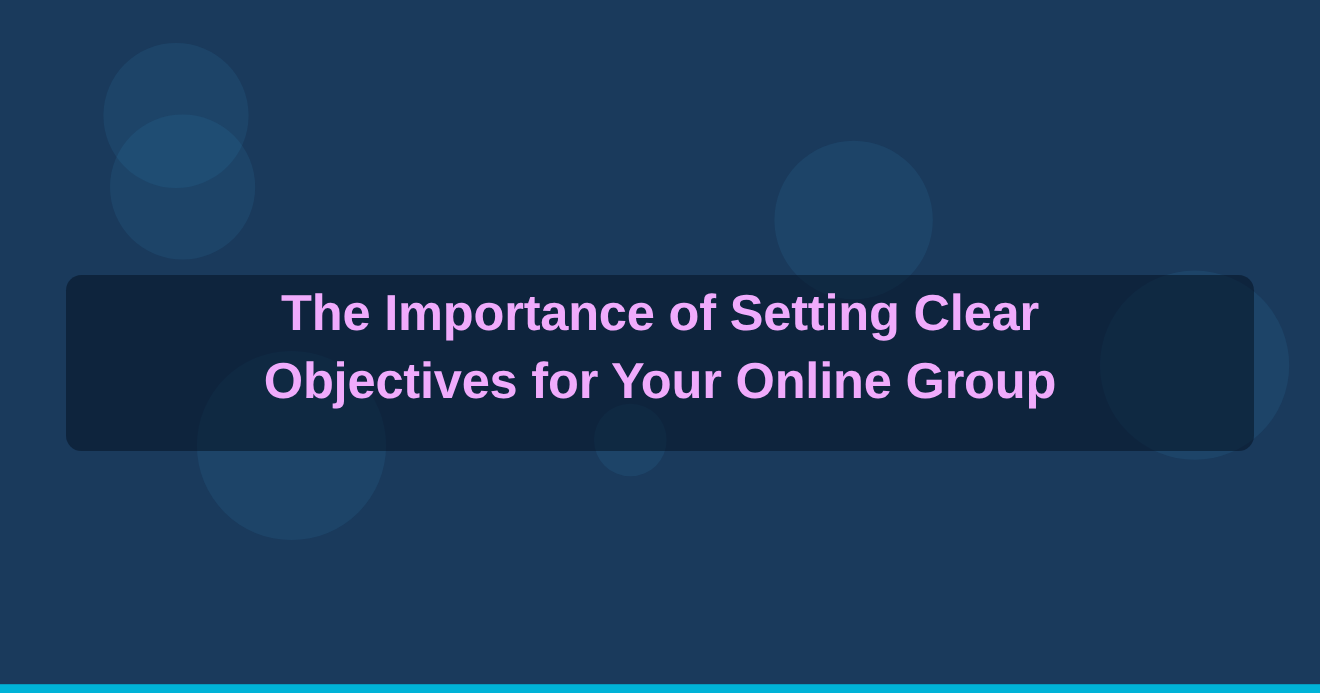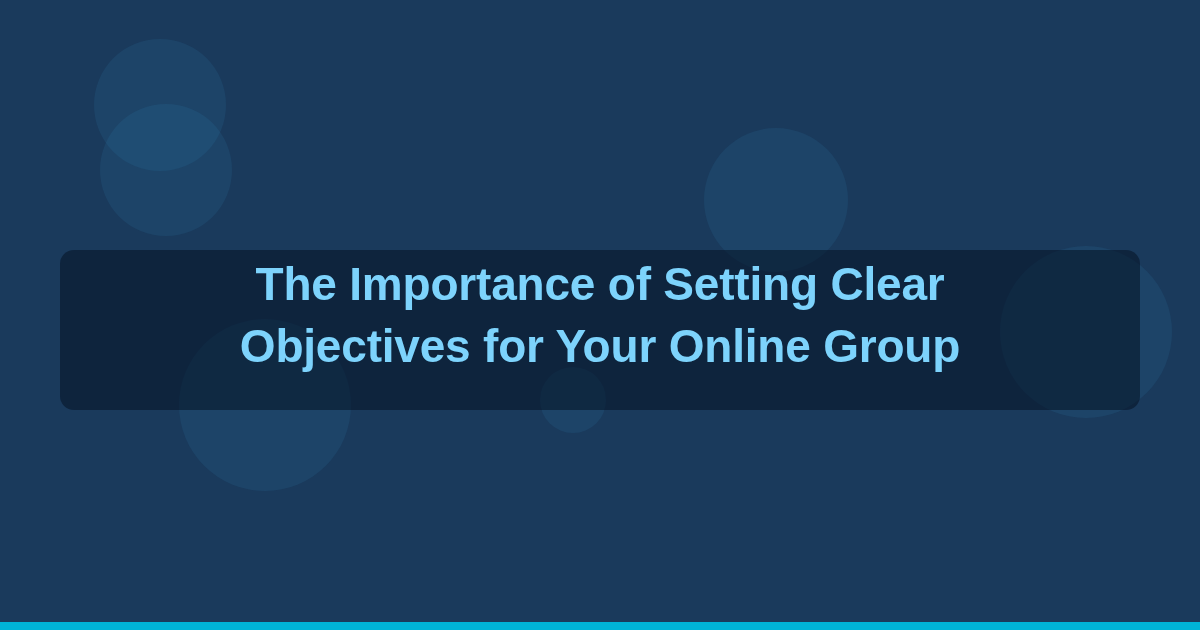--- a/index.html
+++ b/index.html
@@ -50,21 +50,21 @@
     height: 630px;
     z-index: 3;
     display: flex;
     align-items: center;
     justify-content: center;
     padding: 0 110px;
     box-sizing: border-box;
   }
   #page-title {
     margin: 0;
-    color: #7dd3fc;
+    color: #f0abfc;
     font-family: "Liberation Sans", sans-serif;
     font-size: 46px;
     font-weight: bold;
     line-height: 62px;
     letter-spacing: -0.2px;
     text-align: center;
     max-width: 790px;
     text-rendering: optimizeLegibility;
   }
 

